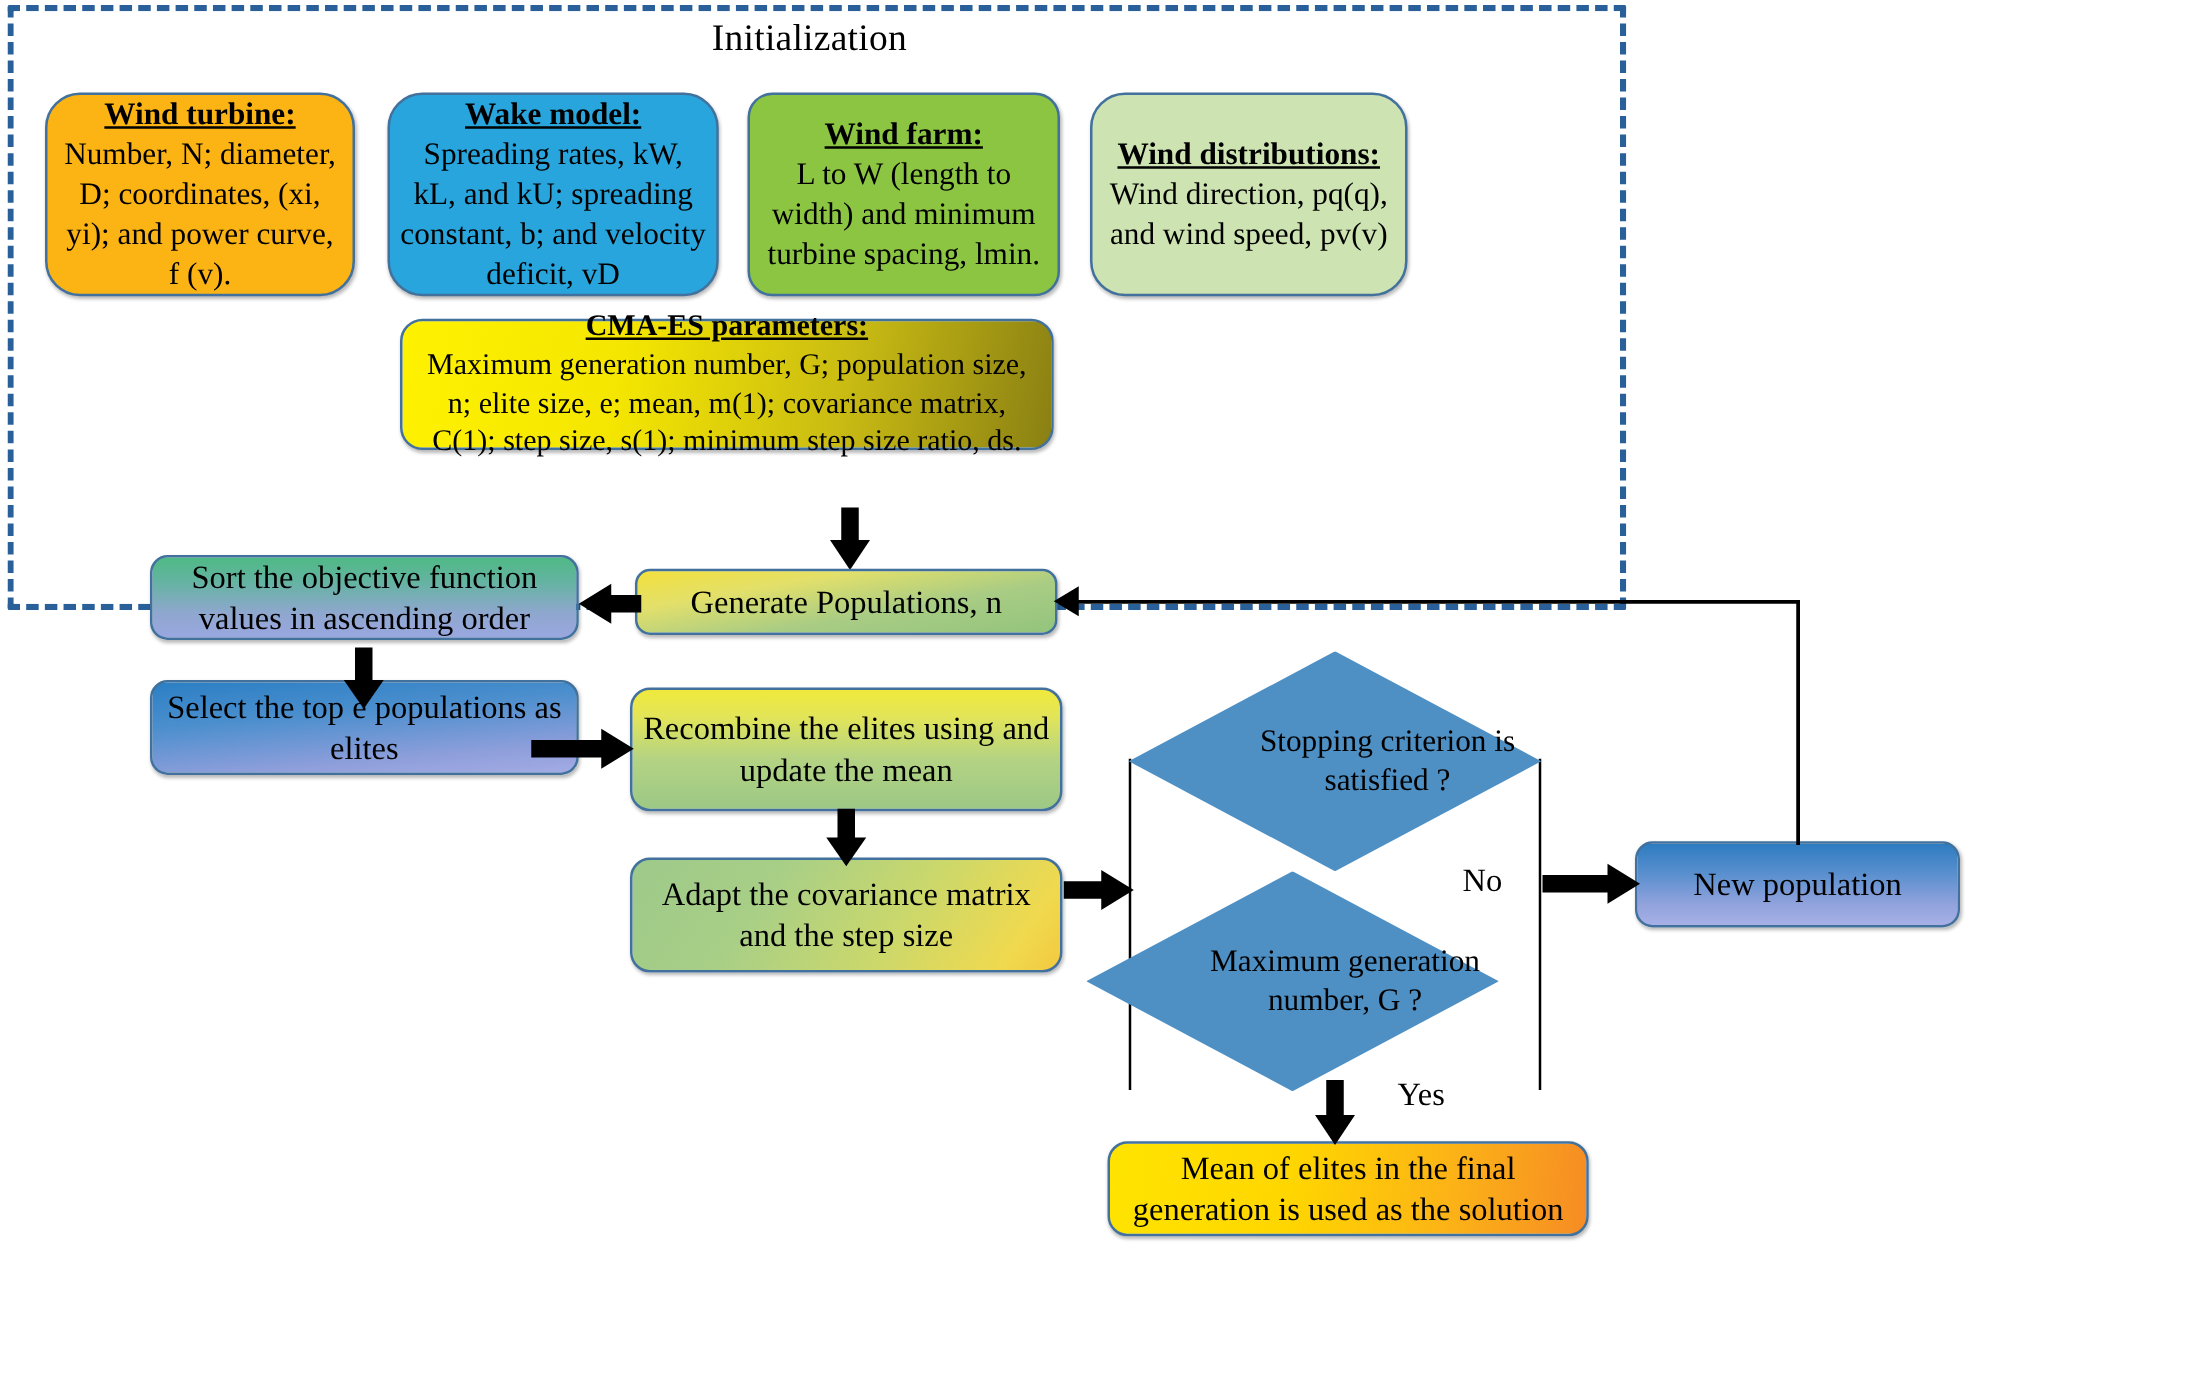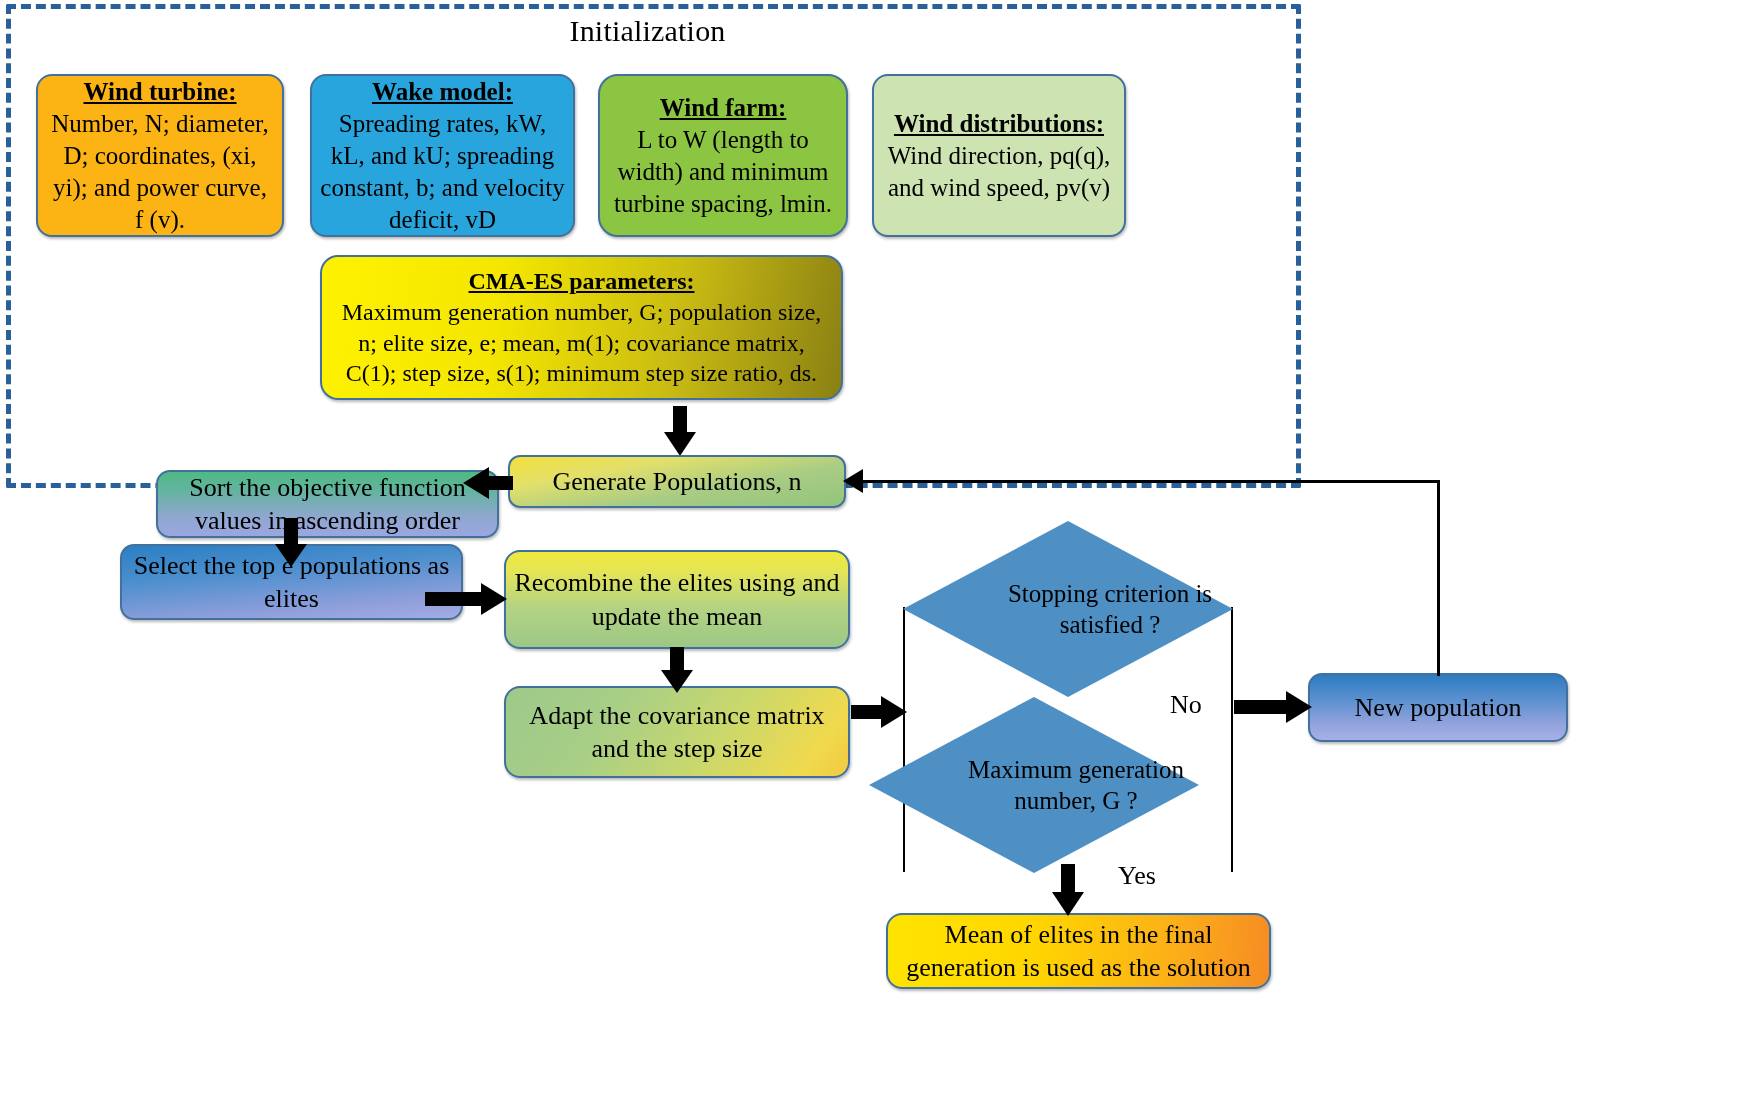--- a/index.html
+++ b/index.html
@@ -38,21 +38,21 @@
     text-align: center;
     font-size: 30px;
     letter-spacing: 0.2px;
   }
 
   
   .box {
     position: absolute;
     box-sizing: border-box;
     border: 2px solid #41719c;
-    border-radius: 16px;
+    border-radius: 28px;
     display: flex;
     align-items: center;
     justify-content: center;
     text-align: center;
     line-height: 1.28;
     box-shadow: 1px 2px 3px rgba(0,0,0,0.28);
     padding: 4px 8px;
   }
   .box .inner { width: 100%; }
   .hdr {
@@ -74,39 +74,38 @@
   #card-wind-farm {
     left: 598px; top: 74px; width: 250px; height: 163px;
     background: #8bc541;
     border-radius: 20px;
   }
   #card-wind-dist {
     left: 872px; top: 74px; width: 254px; height: 163px;
     background: #cde3b1;
   }
   #card-cma {
-    left: 320px; top: 255px; width: 523px; height: 145px;
+    left: 320px; top: 255px; width: 523px; height: 105px;
     background: linear-gradient(100deg, #fff200 0%, #f4e600 34%, #c9bb13 68%, #8a8013 100%);
     font-size: 24px;
     border-radius: 18px;
   }
 
   
   .flow { font-size: 26px; }
 
   #box-generate {
     left: 508px; top: 455px; width: 338px; height: 53px;
     background: linear-gradient(170deg, #f3e03c 0%, #e3e06a 28%, #a9cc84 62%, #93c47d 100%);
     border-radius: 12px;
   }
   #box-sort {
-    left: 120px; top: 470px; width: 343px; height: 68px;
+    left: 120px; top: 444px; width: 343px; height: 68px;
     background: linear-gradient(180deg, #4fb985 0%, #62b49f 28%, #8fa7cf 70%, #9aa7e0 100%);
     border-radius: 14px;
-    margin-left: 36px;
   }
   #box-select {
     left: 120px; top: 544px; width: 343px; height: 76px;
     background: linear-gradient(175deg, #2b7fc4 0%, #4a8ecd 35%, #8f9fdb 78%, #a3abe4 100%);
     border-radius: 14px;
   }
   #box-recombine {
     left: 504px; top: 550px; width: 346px; height: 99px;
     background: linear-gradient(180deg, #f0e93c 0%, #e3e558 22%, #b4d383 58%, #9cc885 100%);
     border-radius: 16px;

